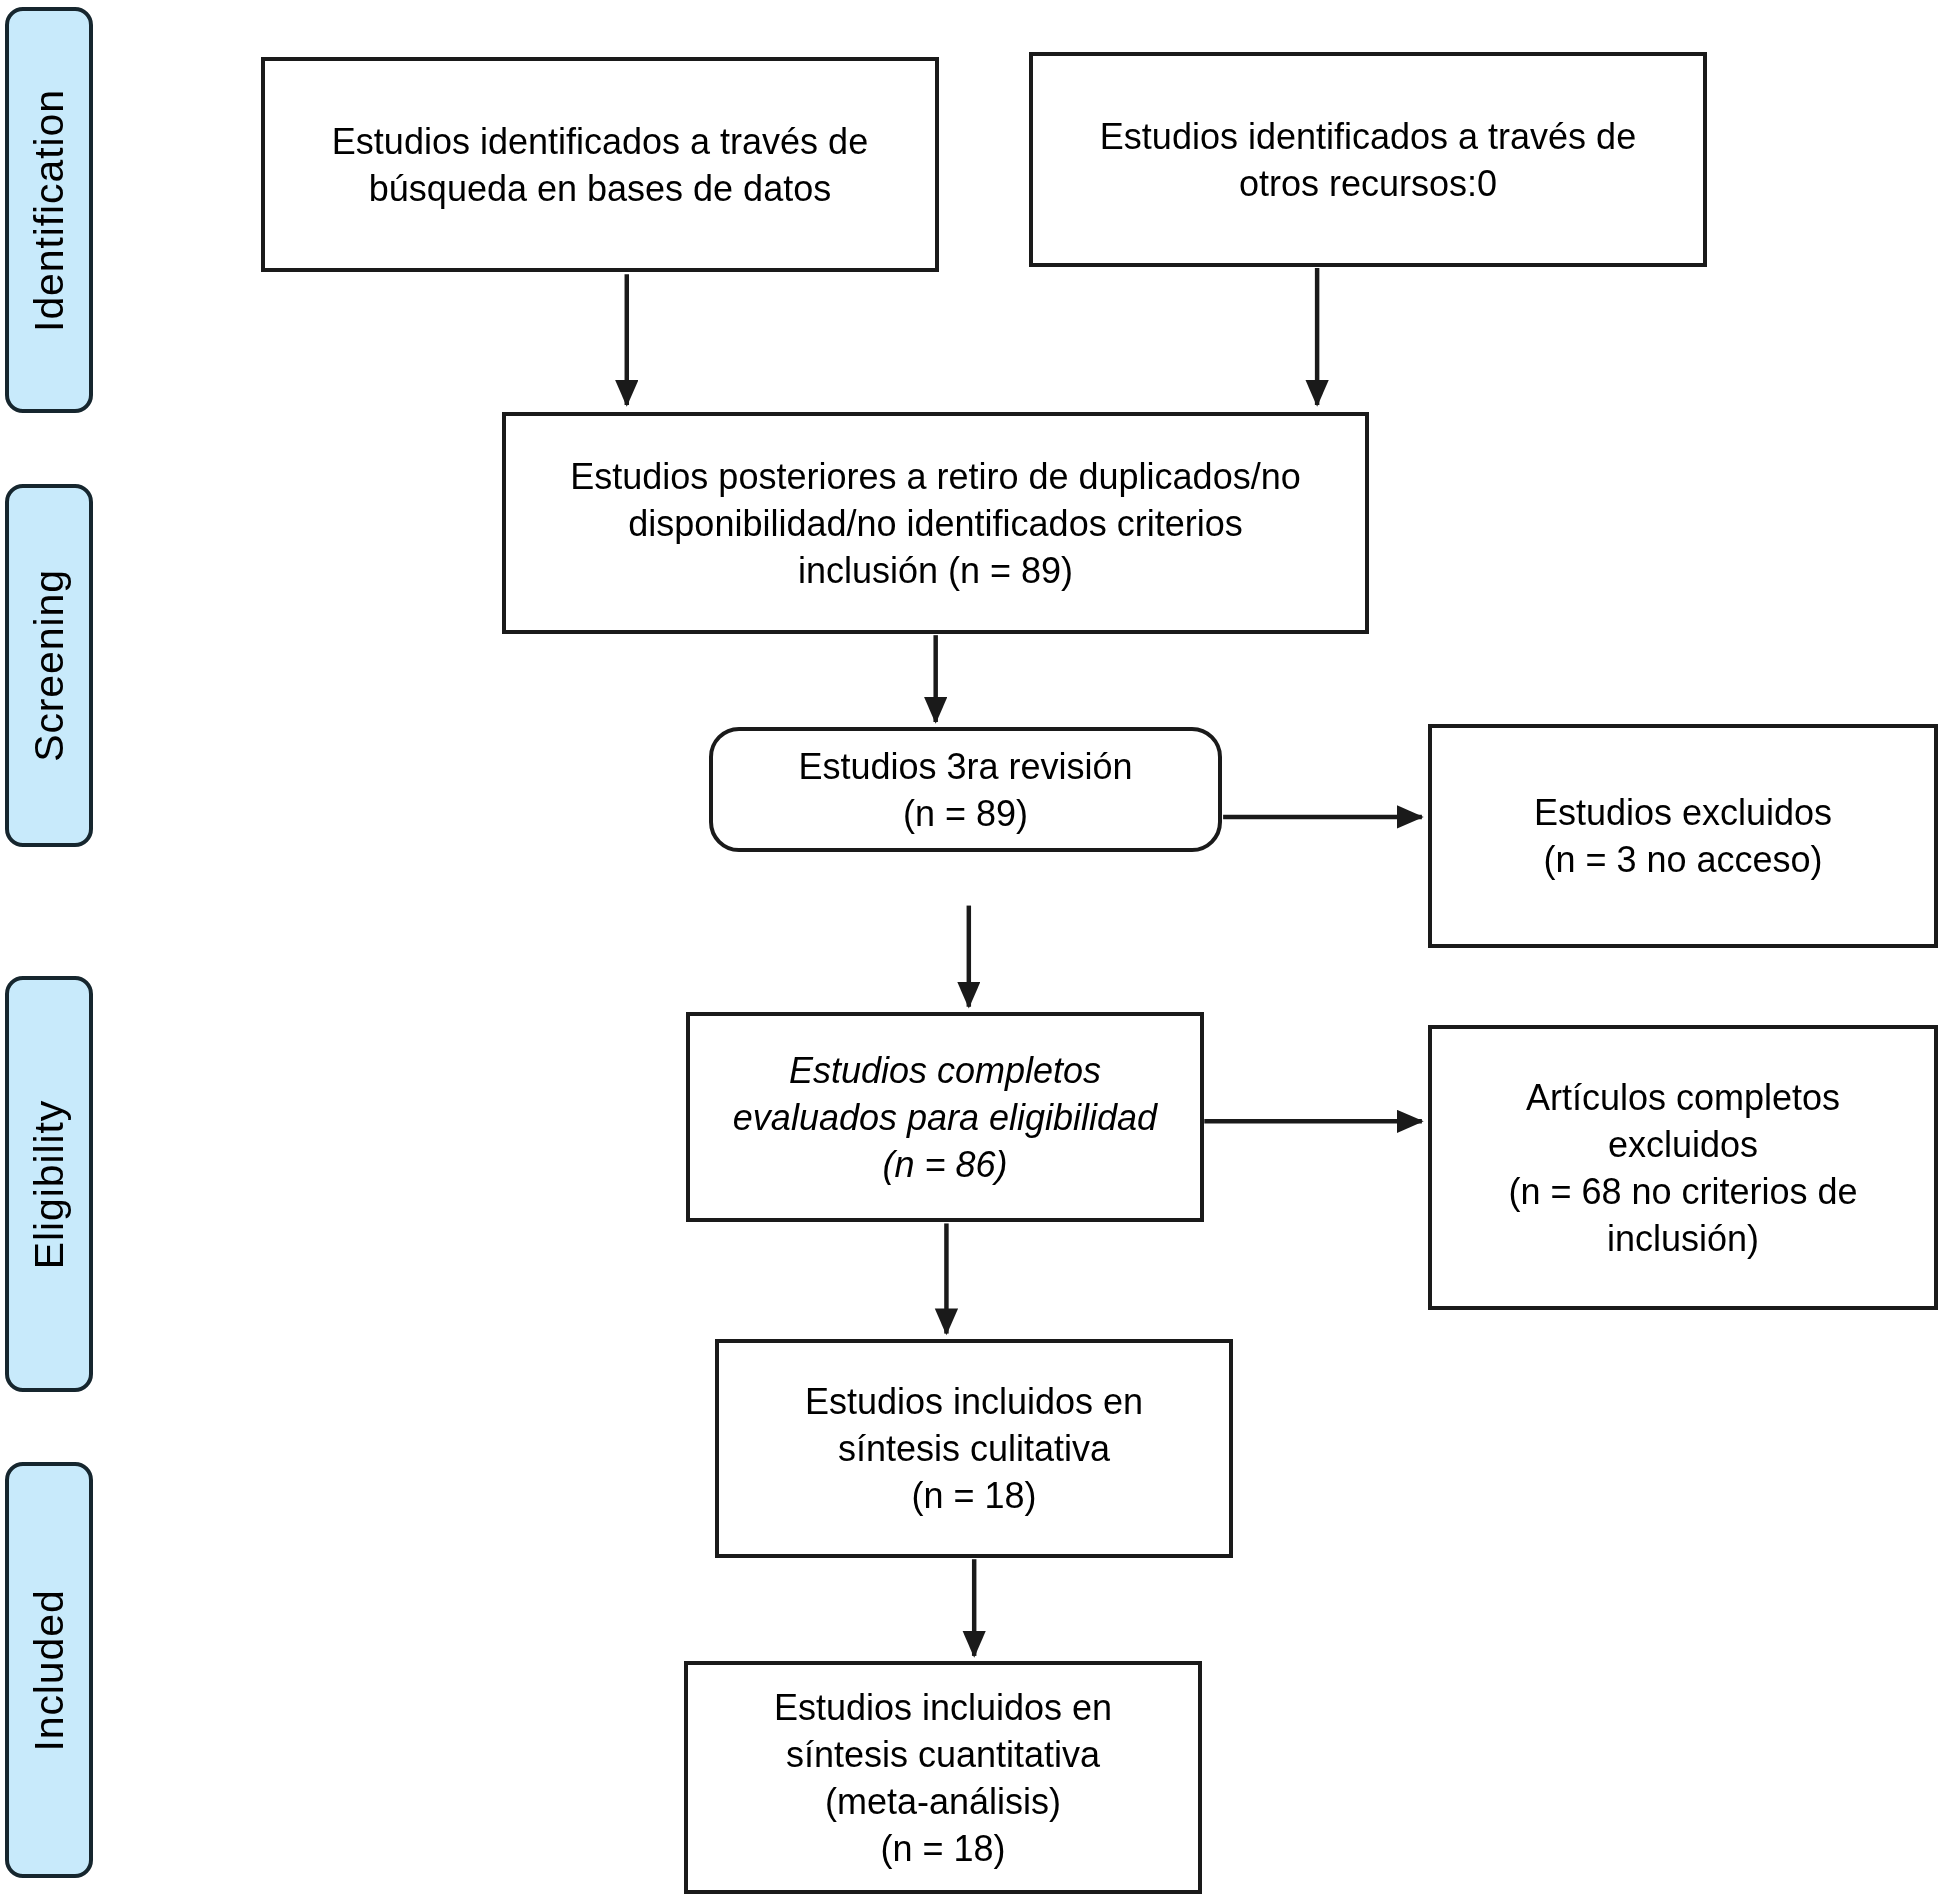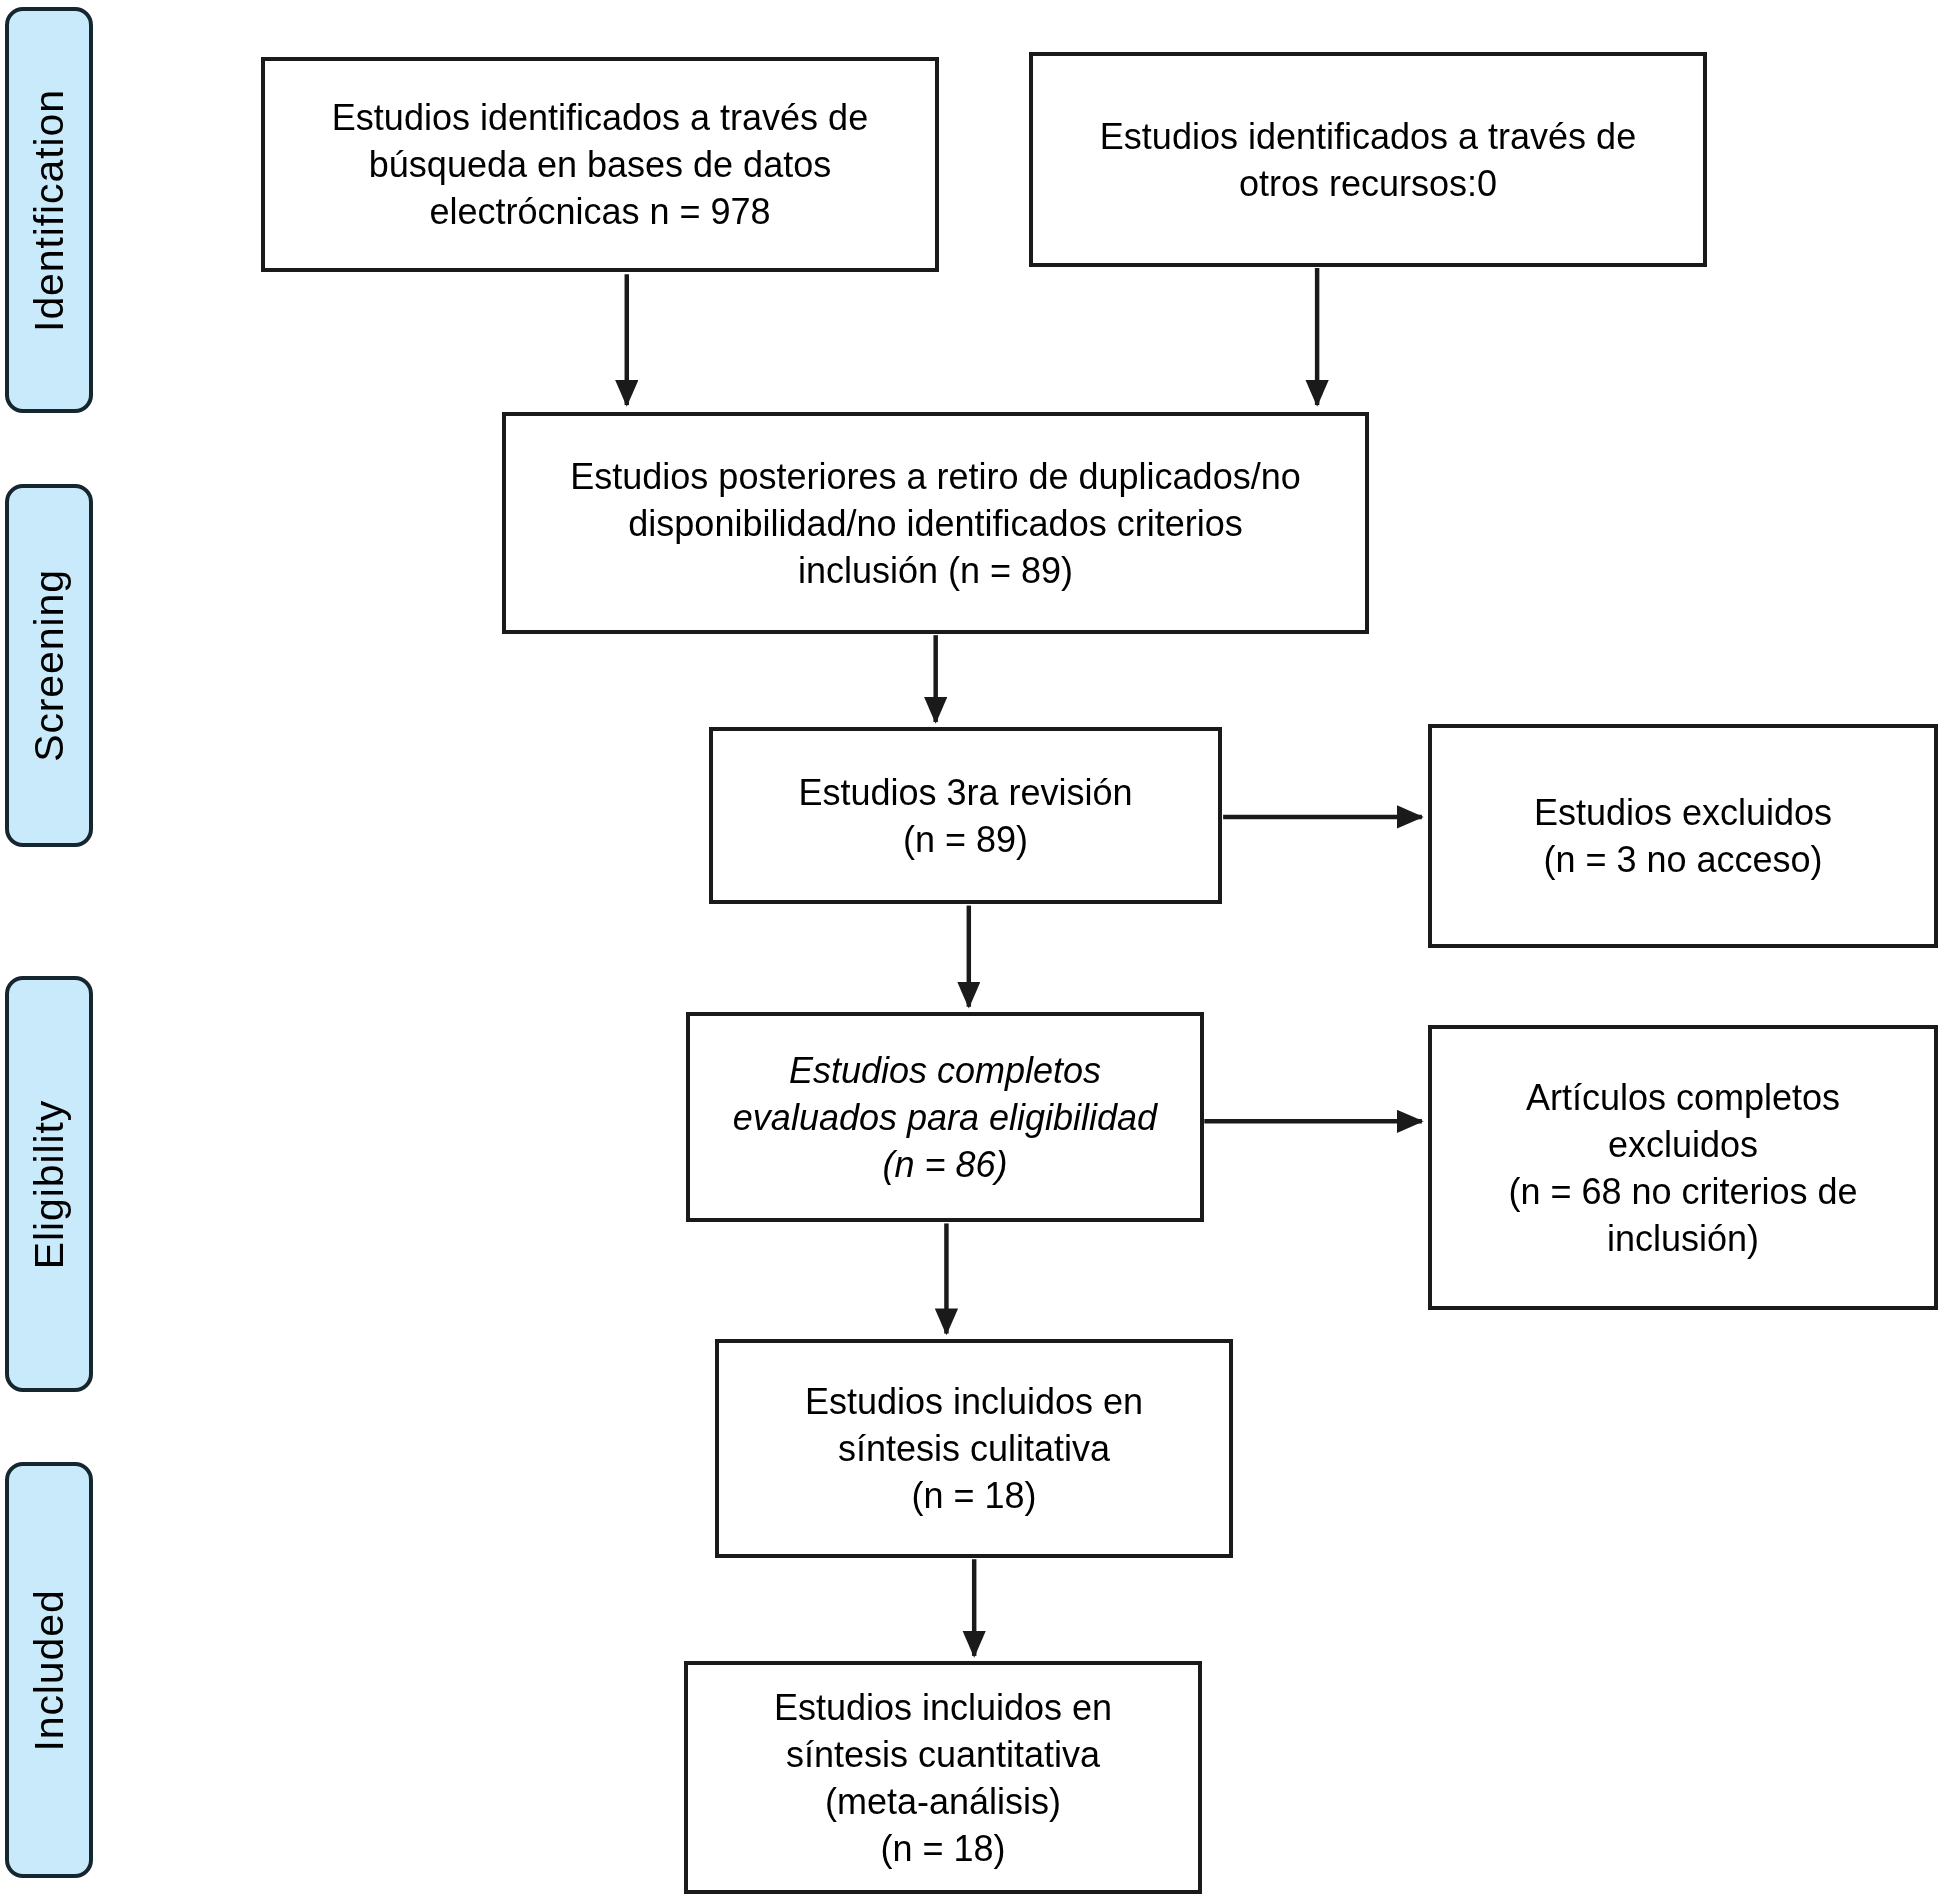--- a/index.html
+++ b/index.html
@@ -81,35 +81,34 @@
   <div class="stage" style="top:976px; height:416px;">
     <span>Eligibility</span>
   </div>
   <div class="stage" style="top:1462px; height:416px;">
     <span>Included</span>
   </div>
 
   <div class="fbox" style="left:261px; top:57px; width:678px; height:215px;">
     <div class="ln">Estudios identificados a través de</div>
     <div class="ln">búsqueda en bases de datos</div>
-    <div class="ln">electrócnicas n = 978</div>
   </div>
 
   <div class="fbox" style="left:1029px; top:52px; width:678px; height:215px;">
     <div class="ln">Estudios identificados a través de</div>
     <div class="ln">otros recursos:0</div>
   </div>
 
   <div class="fbox" style="left:502px; top:412px; width:867px; height:222px;">
     <div class="ln">Estudios posteriores a retiro de duplicados/no</div>
     <div class="ln">disponibilidad/no identificados criterios</div>
     <div class="ln">inclusión (n = 89)</div>
   </div>
 
-  <div class="fbox" style="left:709px; top:727px; width:513px; height:177px;">
+  <div class="fbox" style="left:709px; top:727px; width:513px; height:125px;border-radius:30px;">
     <div class="ln">Estudios 3ra revisión</div>
     <div class="ln">(n = 89)</div>
   </div>
 
   <div class="fbox" style="left:1428px; top:724px; width:510px; height:224px;">
     <div class="ln">Estudios excluidos</div>
     <div class="ln">(n = 3 no acceso)</div>
   </div>
 
   <div class="fbox" style="left:686px; top:1012px; width:518px; height:210px;font-style:italic;">

